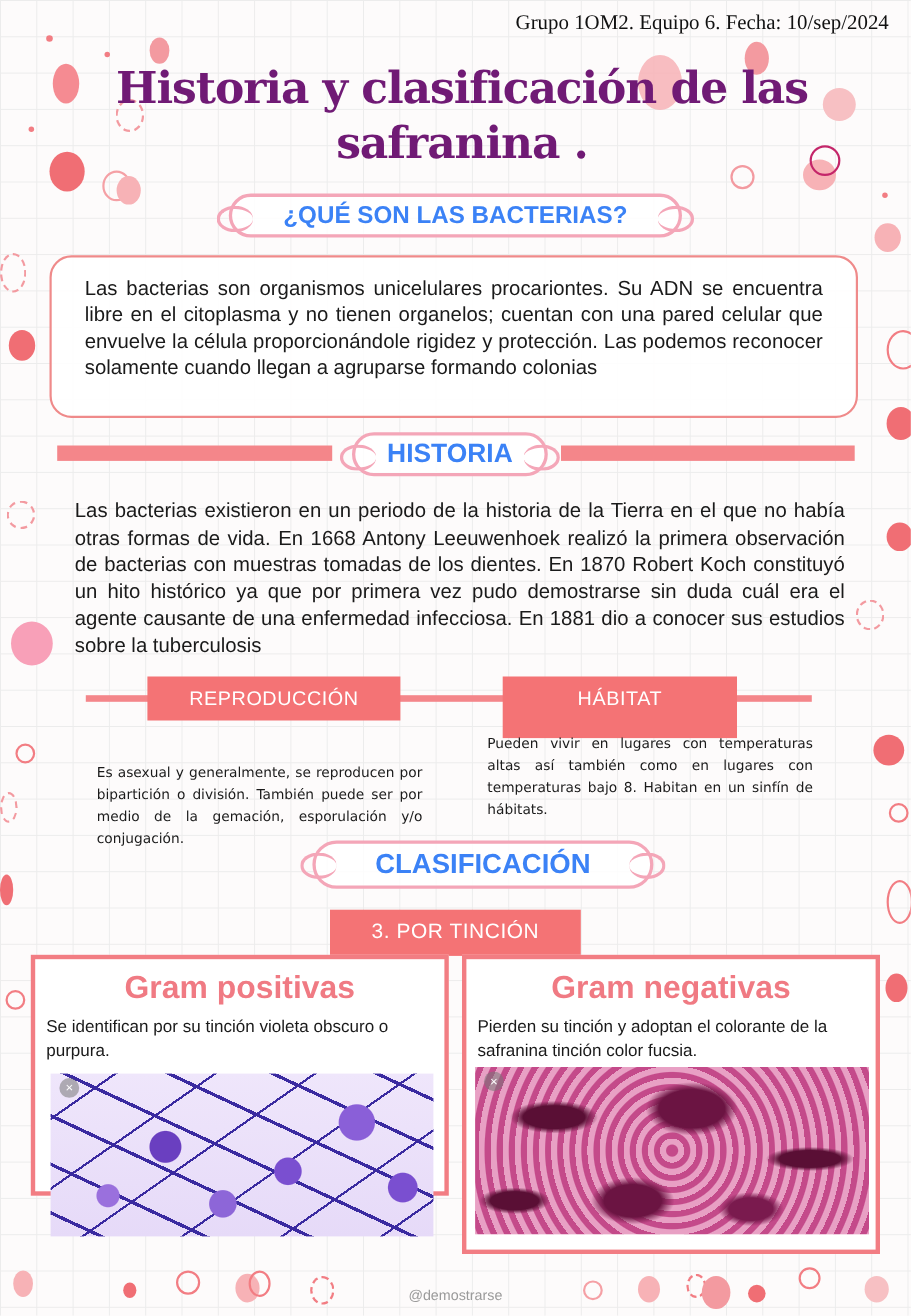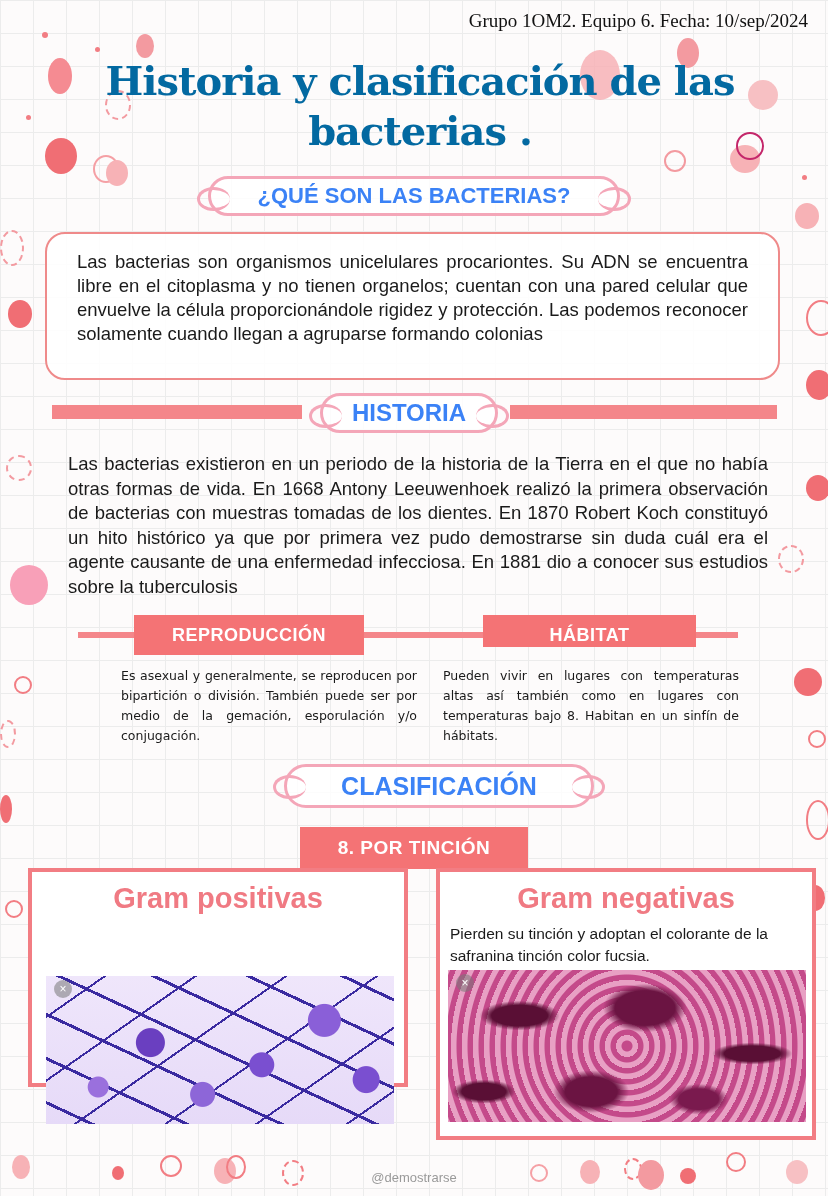--- a/index.html
+++ b/index.html
@@ -16,21 +16,21 @@
   }
   .dot { position: absolute; border-radius: 50%; }
   .header-meta {
     position: absolute; top: 10px; right: 20px;
     font-family: "Liberation Serif", serif; font-size: 19px; color: #111;
   }
   .main-title {
     position: absolute; top: 56px; left: 80px; width: 680px;
     text-align: center;
     font-family: "DejaVu Serif", serif; font-weight: bold;
-    font-size: 40px; line-height: 50px; color: #0369a1;
+    font-size: 40px; line-height: 50px; color: #701a75;
     letter-spacing: -1px;
   }
   .cloud {
     position: absolute;
     border: 3px solid #f4a6b8;
     border-radius: 40px;
     background: rgba(255,255,255,0.85);
     text-align: center;
     font-weight: bold;
     color: #3b82f6;
@@ -48,21 +48,21 @@
     padding: 16px 30px 10px 30px;
     font-size: 18.5px; line-height: 24px; text-align: justify;
   }
   .bar { position: absolute; background: #f4868a; }
   .historia-text {
     position: absolute; top: 452px; left: 68px; width: 700px;
     font-size: 18.5px; line-height: 24.5px; text-align: justify;
   }
   .tag {
     position: absolute; background: #f47375; color: #fff;
-    text-align: center; font-weight: bold; letter-spacing: 0.5px;
+    text-align: center; font-weight: normal; letter-spacing: 0.5px;
   }
   .small-text {
     position: absolute; font-family: "DejaVu Sans", sans-serif;
     font-size: 12.5px; line-height: 20px; text-align: justify; color: #1a1a1a;
   }
   .gram-card {
     position: absolute; border: 4px solid #f27d83; background: #fff;
   }
   .gram-title {
     text-align: center; font-weight: bold; font-size: 29px; color: #f07a83;
@@ -131,21 +131,21 @@
   <div class="dot" style="left:680px;top:1168px;width:16px;height:16px;background:#f06e74"></div>
   <div class="dot" style="left:726px;top:1152px;width:20px;height:20px;border:2px solid #f27d83;background:transparent"></div>
   <div class="dot" style="left:786px;top:1160px;width:22px;height:24px;background:#f7c0c3"></div>
   <div class="dot" style="left:105px;top:90px;width:26px;height:30px;border:2px dashed #f39aa0;background:transparent"></div>
 </div>
 
 <div class="header-meta">Grupo 1OM2. Equipo 6. Fecha: 10/sep/2024</div>
 
 <h1 class="main-title">
   <span>Historia y clasificación de las</span><br>
-  <span>bacterias .</span>
+  <span>safranina .</span>
 </h1>
 
 <div class="cloud" style="top:176px;left:208px;width:412px;height:40px;font-size:22px;line-height:34px;">
   <span>¿QUÉ SON LAS BACTERIAS?</span>
 </div>
 
 <div class="intro-box">
   <p>Las bacterias son organismos unicelulares procariontes. Su ADN se encuentra libre en el citoplasma y no tienen organelos; cuentan con una pared celular que envuelve la célula proporcionándole rigidez y protección. Las podemos reconocer solamente cuando llegan a agruparse formando colonias</p>
 </div>
 
@@ -154,53 +154,54 @@
 <div class="cloud" style="top:393px;left:320px;width:178px;height:40px;font-size:24px;line-height:34px;">
   <span>HISTORIA</span>
 </div>
 
 <p class="historia-text">Las bacterias existieron en un periodo de la historia de la Tierra en el que no había otras formas de vida. En 1668 Antony Leeuwenhoek realizó la primera observación de bacterias con muestras tomadas de los dientes. En 1870 Robert Koch constituyó un hito histórico ya que por primera vez pudo demostrarse sin duda cuál era el agente causante de una enfermedad infecciosa. En 1881 dio a conocer sus estudios sobre la tuberculosis</p>
 
 <div class="bar" style="top:632px;left:78px;width:660px;height:6px;"></div>
 <div class="tag" style="top:615px;left:134px;width:230px;height:40px;font-size:18px;line-height:40px;">
   <span>REPRODUCCIÓN</span>
 </div>
-<div class="tag" style="top:615px;left:483px;width:213px;height:32px;font-size:18px;line-height:40px;">
+<div class="tag" style="top:615px;left:457px;width:213px;height:56px;font-size:18px;line-height:40px;">
   <span>HÁBITAT</span>
 </div>
 
-<p class="small-text" style="top:666px;left:88px;width:296px;margin-left:33px;">Es asexual y  generalmente, se reproducen por bipartición o división. También puede ser por medio de la gemación, esporulación y/o conjugación.</p>
+<p class="small-text" style="top:692px;left:88px;width:296px;">Es asexual y  generalmente, se reproducen por bipartición o división. También puede ser por medio de la gemación, esporulación y/o conjugación.</p>
 <p class="small-text" style="top:666px;left:443px;width:296px;">Pueden vivir en lugares con temperaturas altas así también como en lugares con temperaturas bajo 8. Habitan en un sinfín de hábitats.</p>
 
 <div class="cloud" style="top:764px;left:284px;width:310px;height:44px;font-size:25px;line-height:38px;">
   <span>CLASIFICACIÓN</span>
 </div>
 
 <div class="tag" style="top:827px;left:300px;width:228px;height:42px;font-size:19px;line-height:42px;">
-  <span>8. POR TINCIÓN</span>
+  <span>3. POR TINCIÓN</span>
 </div>
 
 <div class="gram-card" style="top:868px;left:28px;width:380px;height:219px;">
   <div class="gram-title">Gram positivas</div>
+  <p class="gram-desc">Se identifican por su tinción violeta obscuro o purpura.</p>
   <div class="micro" style="top:104px;left:14px;width:348px;height:148px;
        background:
          radial-gradient(circle at 30% 45%, #6a3fc0 0 14px, transparent 15px),
          radial-gradient(circle at 62% 60%, #7a4fd0 0 12px, transparent 13px),
          radial-gradient(circle at 80% 30%, #8a5fd8 0 16px, transparent 17px),
          radial-gradient(circle at 15% 75%, #9a70dd 0 10px, transparent 11px),
          radial-gradient(circle at 45% 80%, #8d66d8 0 12px, transparent 13px),
          radial-gradient(circle at 92% 70%, #7a4fd0 0 13px, transparent 14px),
          repeating-linear-gradient(25deg, transparent 0 18px, #3a2aa0 18px 21px, transparent 21px 40px),
          repeating-linear-gradient(-35deg, transparent 0 26px, #3a2aa0 26px 28px, transparent 28px 52px),
          linear-gradient(#efe6fb, #e6daf8);">
     <span class="close-x">×</span>
   </div>
 </div>
 
-<div class="gram-card" style="top:868px;left:420px;width:380px;height:272px;margin-left:16px;">
+<div class="gram-card" style="top:868px;left:420px;width:380px;height:272px;">
   <div class="gram-title">Gram negativas</div>
   <p class="gram-desc">Pierden su tinción y adoptan el colorante de la safranina tinción color fucsia.</p>
   <div class="micro" style="top:98px;left:8px;width:358px;height:152px;
        background:
          radial-gradient(ellipse at 20% 30%, #5a0f35 0 28px, transparent 40px),
          radial-gradient(ellipse at 55% 25%, #6b1442 0 30px, transparent 42px),
          radial-gradient(ellipse at 85% 55%, #5a0f35 0 28px, transparent 40px),
          radial-gradient(ellipse at 40% 80%, #6b1442 0 26px, transparent 38px),
          radial-gradient(ellipse at 10% 80%, #5a0f35 0 22px, transparent 32px),
          radial-gradient(ellipse at 70% 85%, #7a1a4e 0 20px, transparent 30px),

